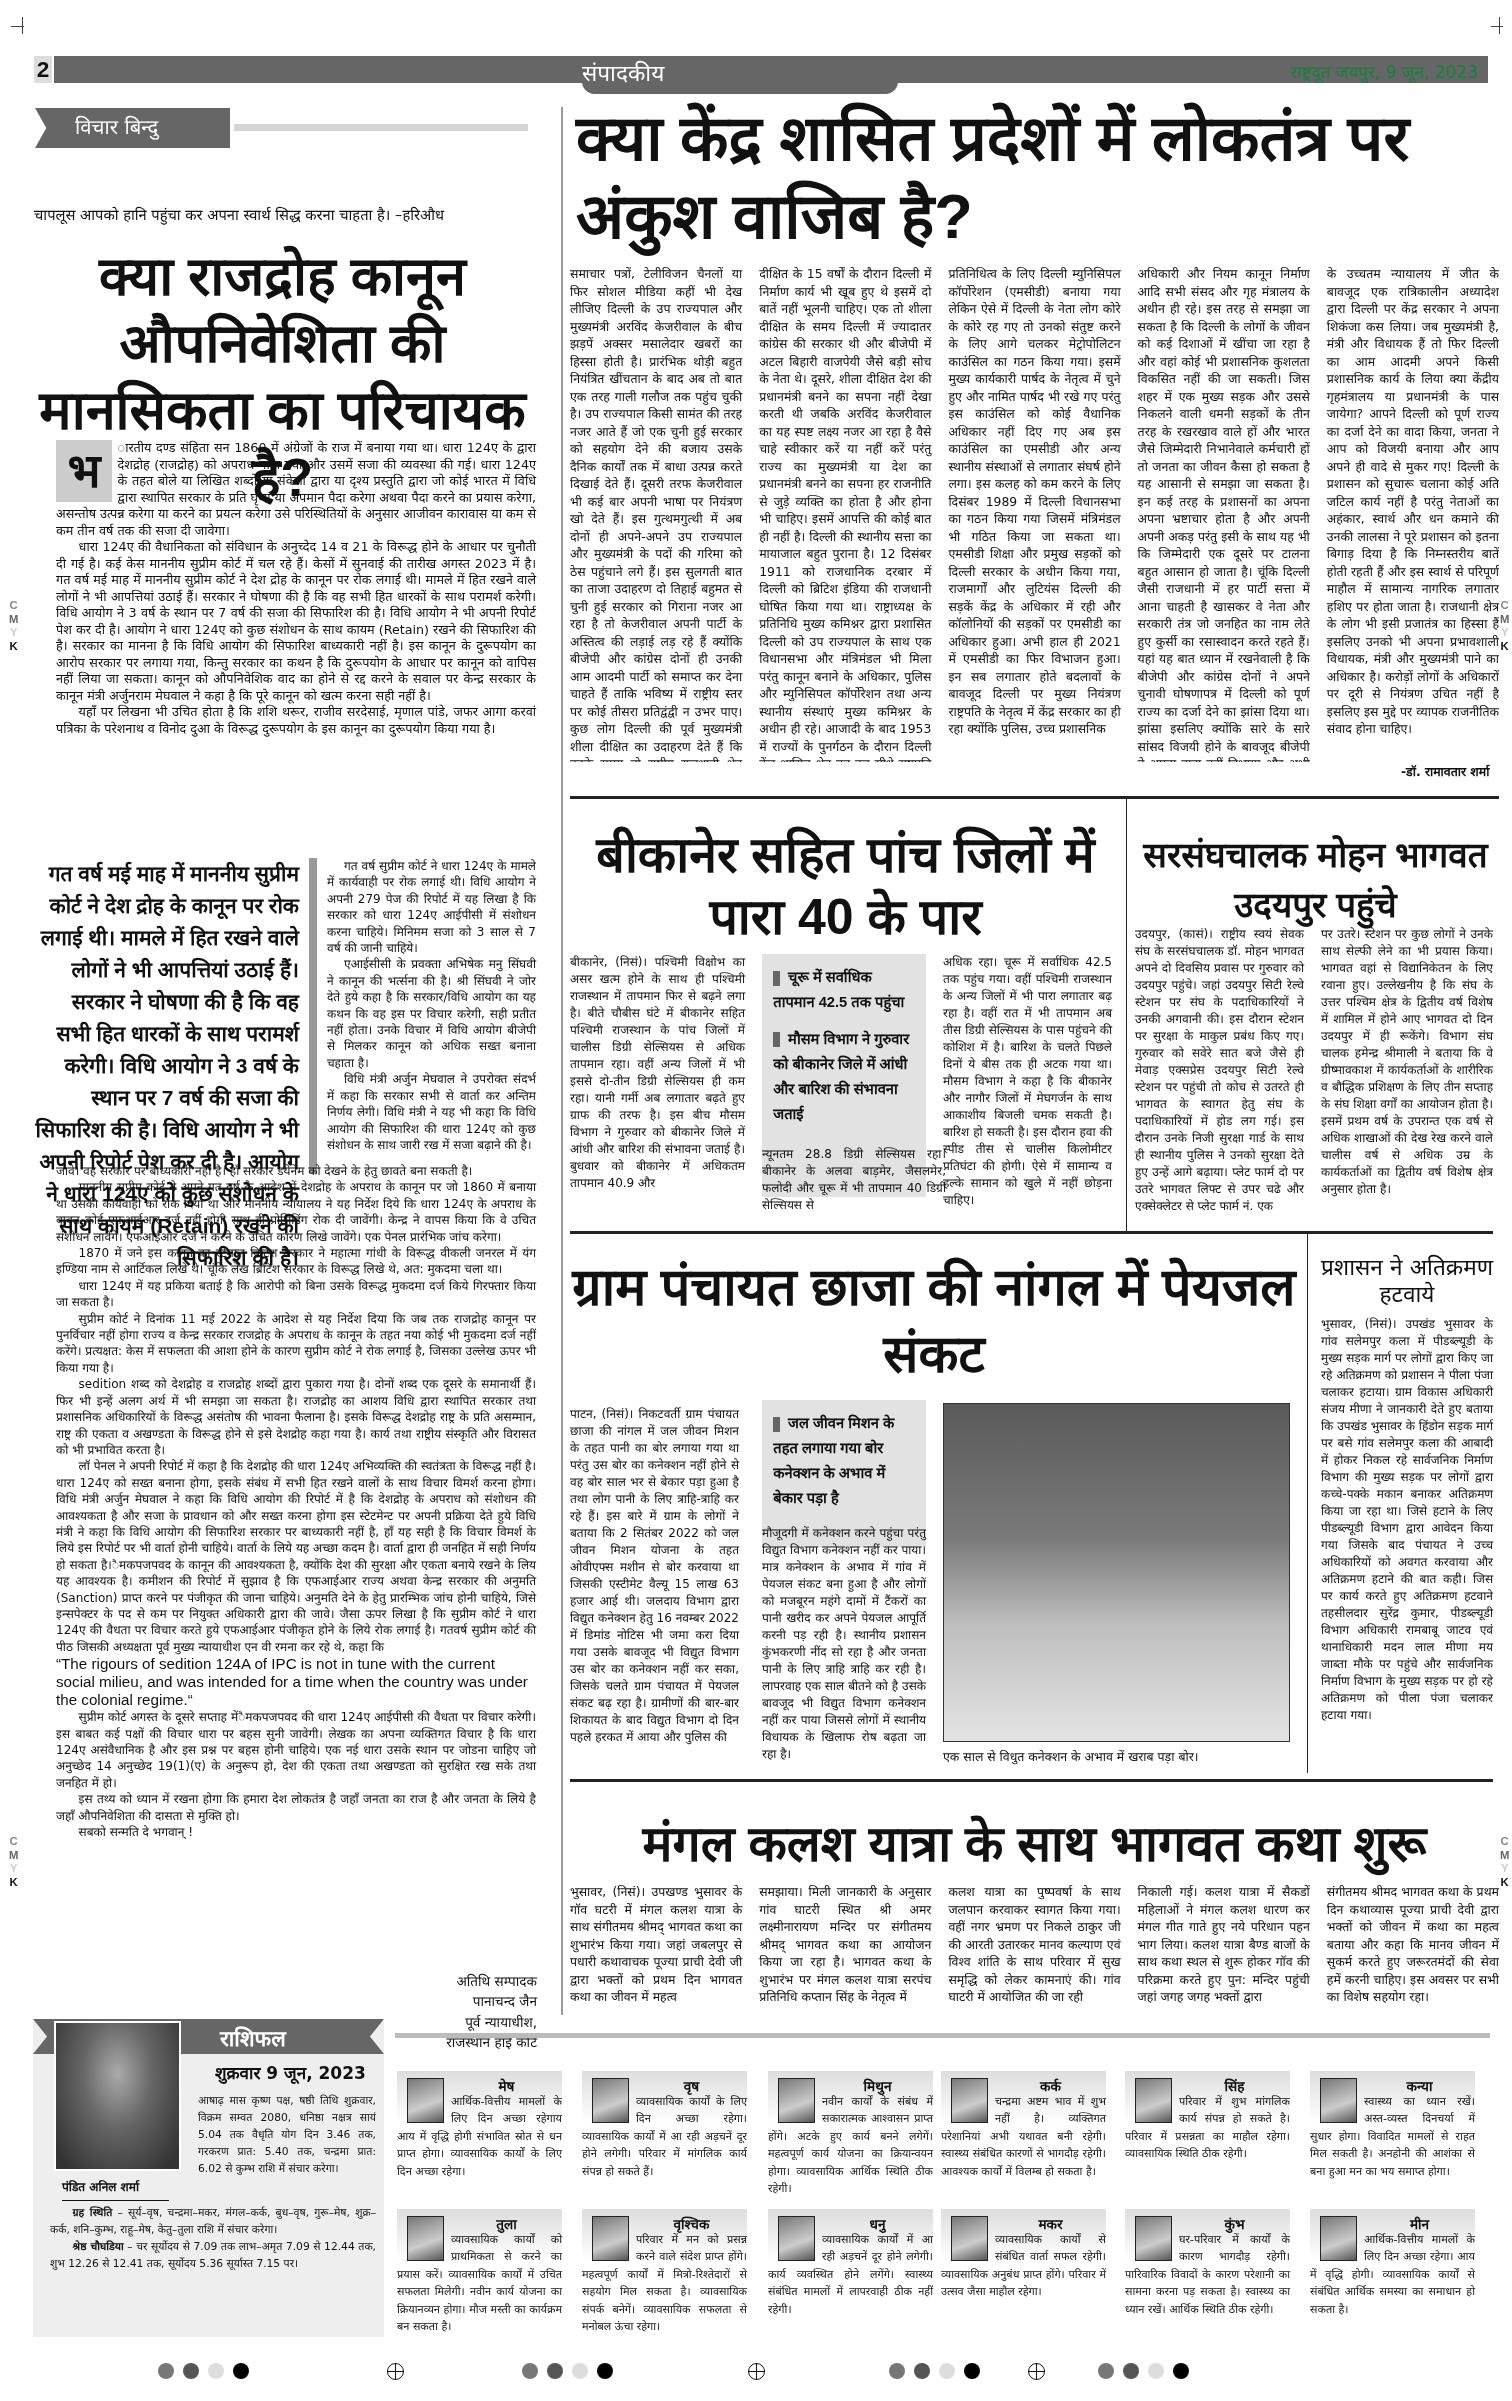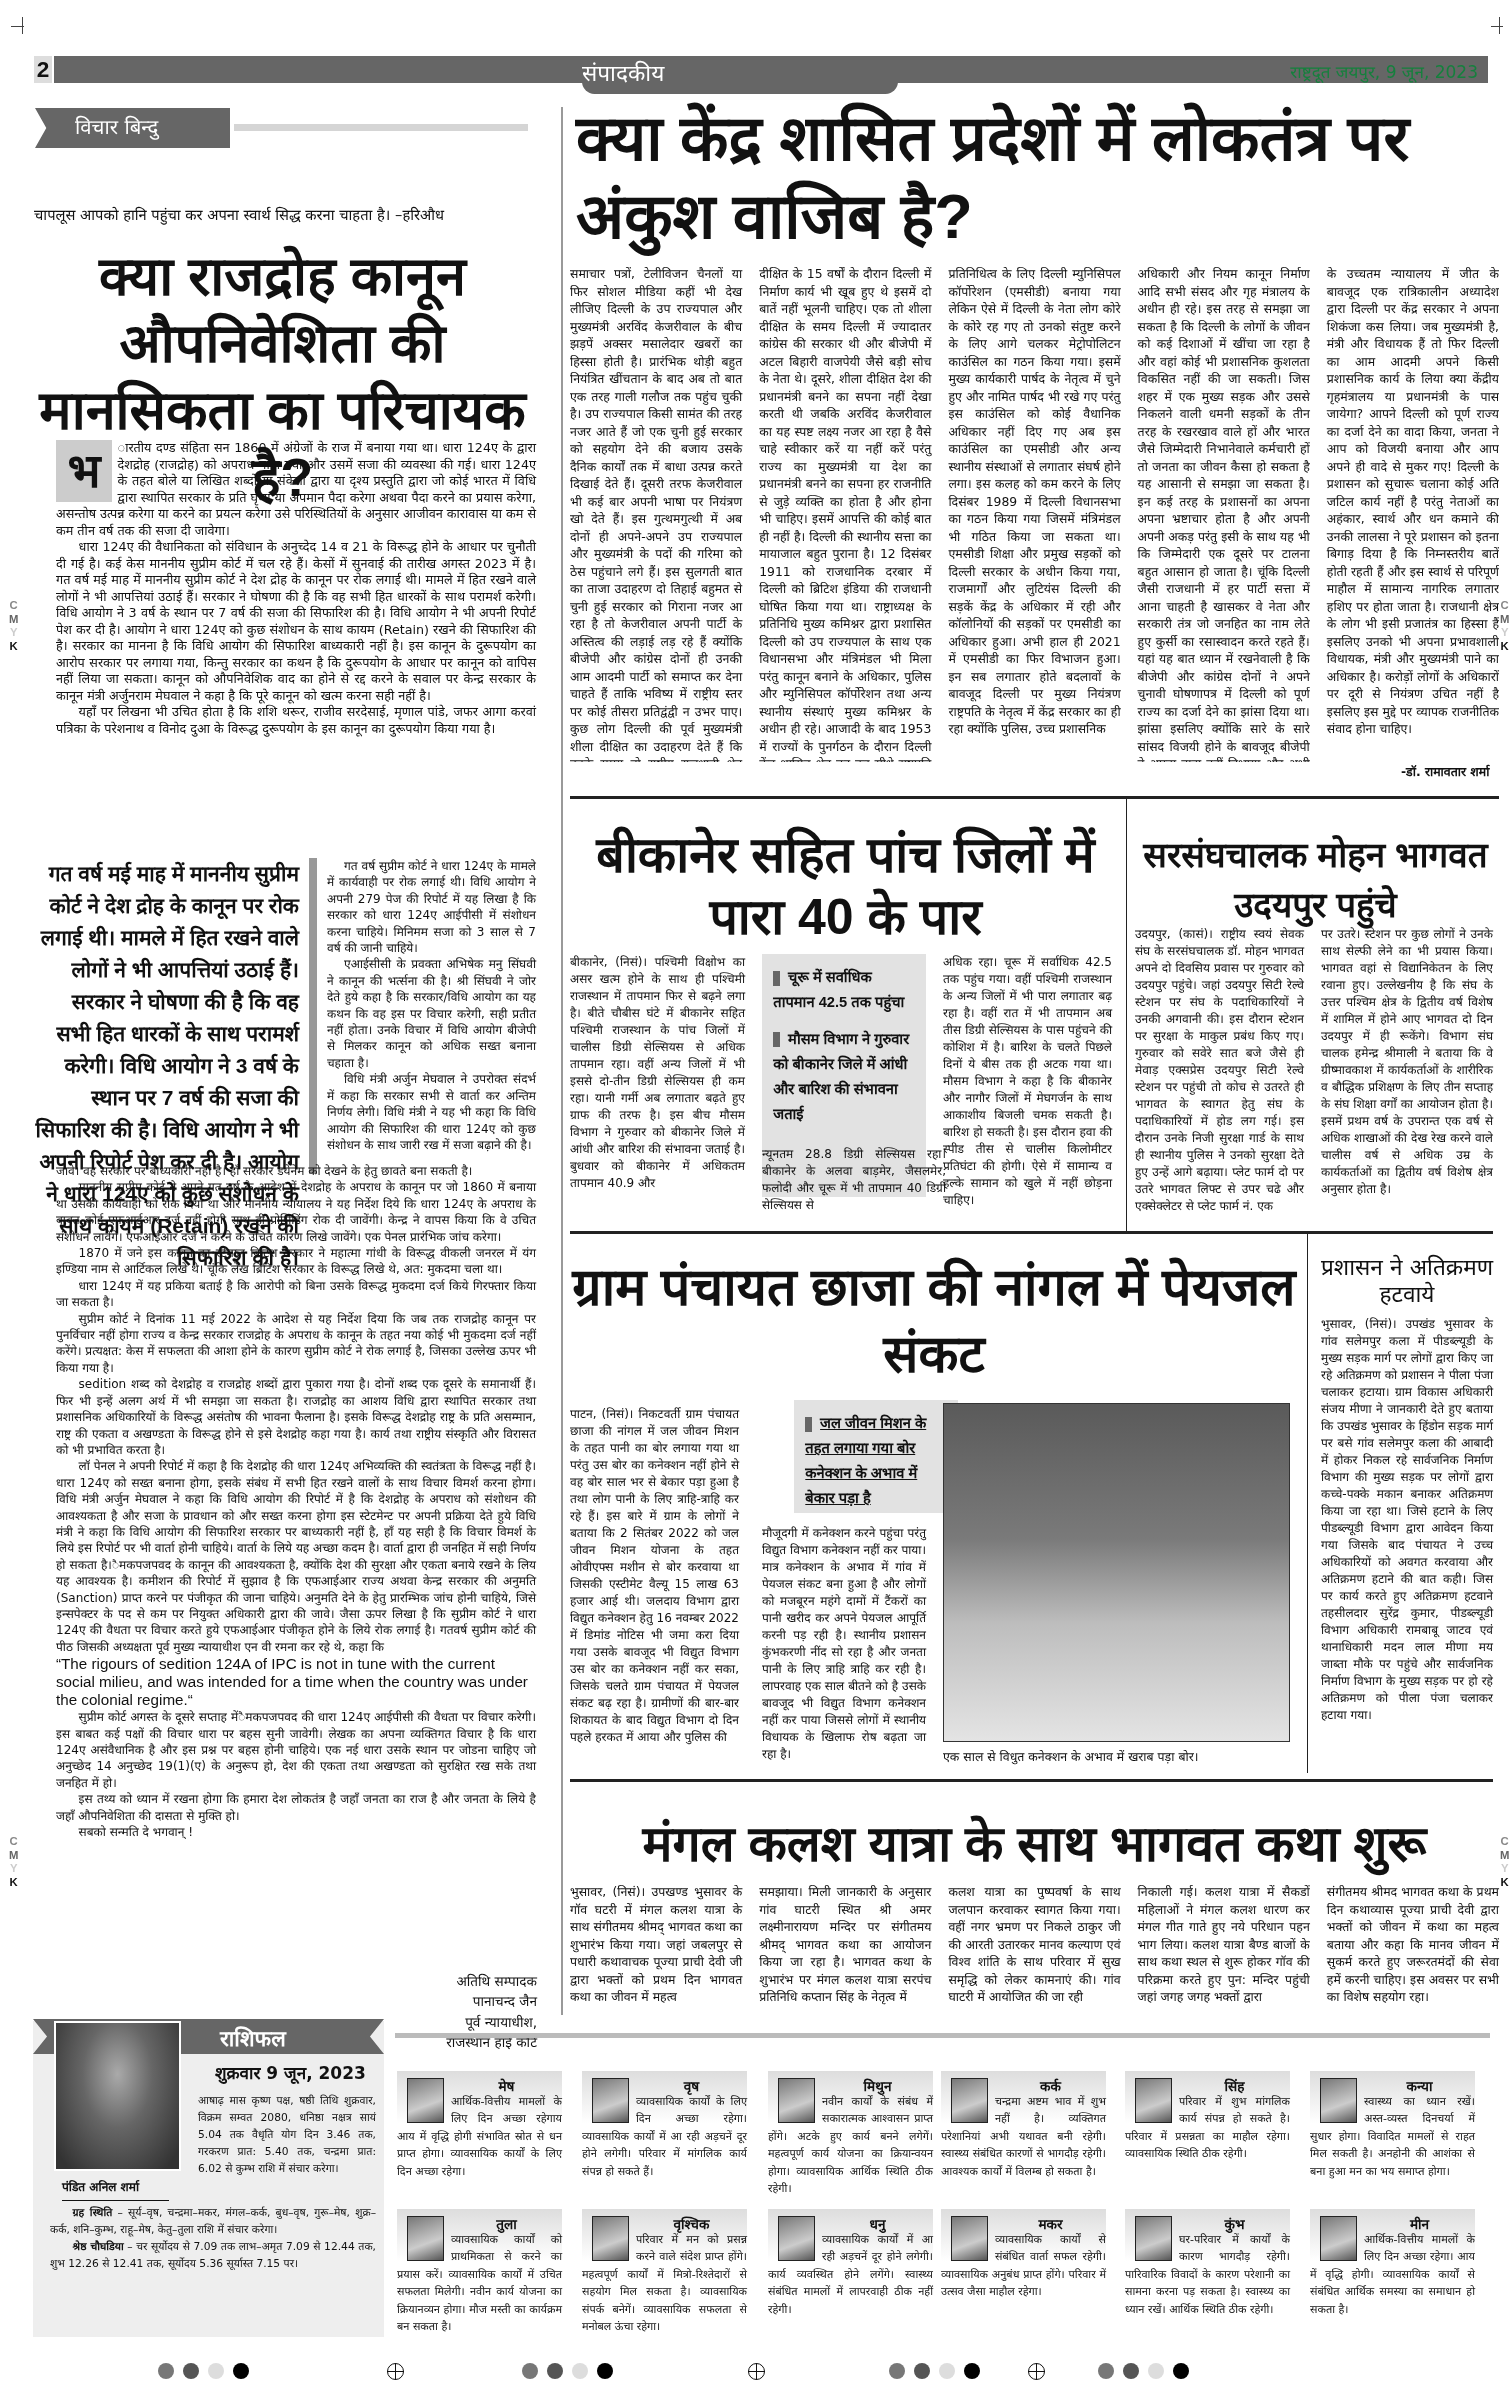--- a/index.html
+++ b/index.html
@@ -135,21 +135,21 @@
 
 <div class="abs h-sec" style="left:1135px;top:830px;width:361px;font-size:35px;line-height:50px;">सरसंघचालक मोहन भागवत उदयपुर पहुंचे</div>
 <div class="abs body-text" style="left:1135px;top:926px;width:169px;font-size:12px;line-height:17px;">उदयपुर, (कासं)। राष्ट्रीय स्वयं सेवक संघ के सरसंघचालक डॉ. मोहन भागवत अपने दो दिवसिय प्रवास पर गुरुवार को उदयपुर पहुंचे। जहां उदयपुर सिटी रेल्वे स्टेशन पर संघ के पदाधिकारियों ने उनकी अगवानी की। इस दौरान स्टेशन पर सुरक्षा के माकुल प्रबंध किए गए। गुरुवार को सवेरे सात बजे जैसे ही मेवाड़ एक्सप्रेस उदयपुर सिटी रेल्वे स्टेशन पर पहुंची तो कोच से उतरते ही भागवत के स्वागत हेतु संघ के पदाधिकारियों में होड लग गई। इस दौरान उनके निजी सुरक्षा गार्ड के साथ ही स्थानीय पुलिस ने उनको सुरक्षा देते हुए उन्हें आगे बढ़ाया। प्लेट फार्म दो पर उतरे भागवत लिफ्ट से उपर चढे और एक्सेक्लेटर से प्लेट फार्म नं. एक</div>
 <div class="abs body-text" style="left:1321px;top:926px;width:172px;font-size:12px;line-height:17px;">पर उतरे। स्टेशन पर कुछ लोगों ने उनके साथ सेल्फी लेने का भी प्रयास किया। भागवत वहां से विद्यानिकेतन के लिए रवाना हुए। उल्लेखनीय है कि संघ के उत्तर पश्चिम क्षेत्र के द्वितीय वर्ष विशेष में शामिल में होने आए भागवत दो दिन उदयपुर में ही रूकेंगे। विभाग संघ चालक हमेन्द्र श्रीमाली ने बताया कि वे ग्रीष्मावकाश में कार्यकर्ताओं के शारीरिक व बौद्धिक प्रशिक्षण के लिए तीन सप्ताह के संघ शिक्षा वर्गों का आयोजन होता है। इसमें प्रथम वर्ष के उपरान्त एक वर्ष से अधिक शाखाओं की देख रेख करने वाले चालीस वर्ष से अधिक उम्र के कार्यकर्ताओं का द्वितीय वर्ष विशेष क्षेत्र अनुसार होता है।</div>
 
 <div class="abs rule" style="left:570px;top:1231px;width:923px;"></div>
 <div class="abs vrule" style="left:1307px;top:1231px;height:542px;"></div>
 
 <div class="abs h-sec" style="left:570px;top:1254px;width:728px;font-size:52px;line-height:67px;">ग्राम पंचायत छाजा की नांगल में पेयजल संकट</div>
 <div class="abs body-text" style="left:570px;top:1406px;width:169px;font-size:12px;line-height:17px;">पाटन, (निसं)। निकटवर्ती ग्राम पंचायत छाजा की नांगल में जल जीवन मिशन के तहत पानी का बोर लगाया गया था परंतु उस बोर का कनेक्शन नहीं होने से वह बोर साल भर से बेकार पड़ा हुआ है तथा लोग पानी के लिए त्राहि-त्राहि कर रहे हैं। इस बारे में ग्राम के लोगों ने बताया कि 2 सितंबर 2022 को जल जीवन मिशन योजना के तहत ओवीएफ्स मशीन से बोर करवाया था जिसकी एस्टीमेट वैल्यू 15 लाख 63 हजार आई थी। जलदाय विभाग द्वारा विद्युत कनेक्शन हेतु 16 नवम्बर 2022 में डिमांड नोटिस भी जमा करा दिया गया उसके बावजूद भी विद्युत विभाग उस बोर का कनेक्शन नहीं कर सका, जिसके चलते ग्राम पंचायत में पेयजल संकट बढ़ रहा है। ग्रामीणों की बार-बार शिकायत के बाद विद्युत विभाग दो दिन पहले हरकत में आया और पुलिस की</div>
-<div class="abs side-box" style="left:794px;top:1400px;width:164px;height:113px;text-decoration:underline;">
+<div class="abs side-box" style="left:762px;top:1400px;width:164px;height:147px;">
   <span class="bullet"></span><span>जल जीवन मिशन के तहत लगाया गया बोर कनेक्शन के अभाव में बेकार पड़ा है</span>
 </div>
 <div class="abs body-text" style="left:762px;top:1525px;width:164px;font-size:12px;line-height:17px;">मौजूदगी में कनेक्शन करने पहुंचा परंतु विद्युत विभाग कनेक्शन नहीं कर पाया। मात्र कनेक्शन के अभाव में गांव में पेयजल संकट बना हुआ है और लोगों को मजबूरन महंगे दामों में टैंकरों का पानी खरीद कर अपने पेयजल आपूर्ति करनी पड़ रही है। स्थानीय प्रशासन कुंभकरणी नींद सो रहा है और जनता पानी के लिए त्राहि त्राहि कर रही है। लापरवाह एक साल बीतने को है उसके बावजूद भी विद्युत विभाग कनेक्शन नहीं कर पाया जिससे लोगों में स्थानीय विधायक के खिलाफ रोष बढ़ता जा रहा है।</div>
 <div class="abs photo" style="left:943px;top:1403px;width:347px;height:339px;"></div>
 <div class="abs caption" style="left:943px;top:1748px;width:347px;">एक साल से विधुत कनेक्शन के अभाव में खराब पड़ा बोर।</div>
 
 <div class="abs" style="left:1321px;top:1254px;width:172px;font-size:22.6px;line-height:27px;text-align:center;">प्रशासन ने अतिक्रमण हटवाये</div>
 <div class="abs body-text" style="left:1321px;top:1316px;width:172px;font-size:12px;line-height:17px;">भुसावर, (निसं)। उपखंड भुसावर के गांव सलेमपुर कला में पीडब्ल्यूडी के मुख्य सड़क मार्ग पर लोगों द्वारा किए जा रहे अतिक्रमण को प्रशासन ने पीला पंजा चलाकर हटाया। ग्राम विकास अधिकारी संजय मीणा ने जानकारी देते हुए बताया कि उपखंड भुसावर के हिंडोन सड़क मार्ग पर बसे गांव सलेमपुर कला की आबादी में होकर निकल रहे सार्वजनिक निर्माण विभाग की मुख्य सड़क पर लोगों द्वारा कच्चे-पक्के मकान बनाकर अतिक्रमण किया जा रहा था। जिसे हटाने के लिए पीडब्ल्यूडी विभाग द्वारा आवेदन किया गया जिसके बाद पंचायत ने उच्च अधिकारियों को अवगत करवाया और अतिक्रमण हटाने की बात कही। जिस पर कार्य करते हुए अतिक्रमण हटवाने तहसीलदार सुरेंद्र कुमार, पीडब्ल्यूडी विभाग अधिकारी रामबाबू जाटव एवं थानाधिकारी मदन लाल मीणा मय जाब्ता मौके पर पहुंचे और सार्वजनिक निर्माण विभाग के मुख्य सड़क पर हो रहे अतिक्रमण को पीला पंजा चलाकर हटाया गया।</div>
 
 <div class="abs rule" style="left:570px;top:1779px;width:923px;"></div>

